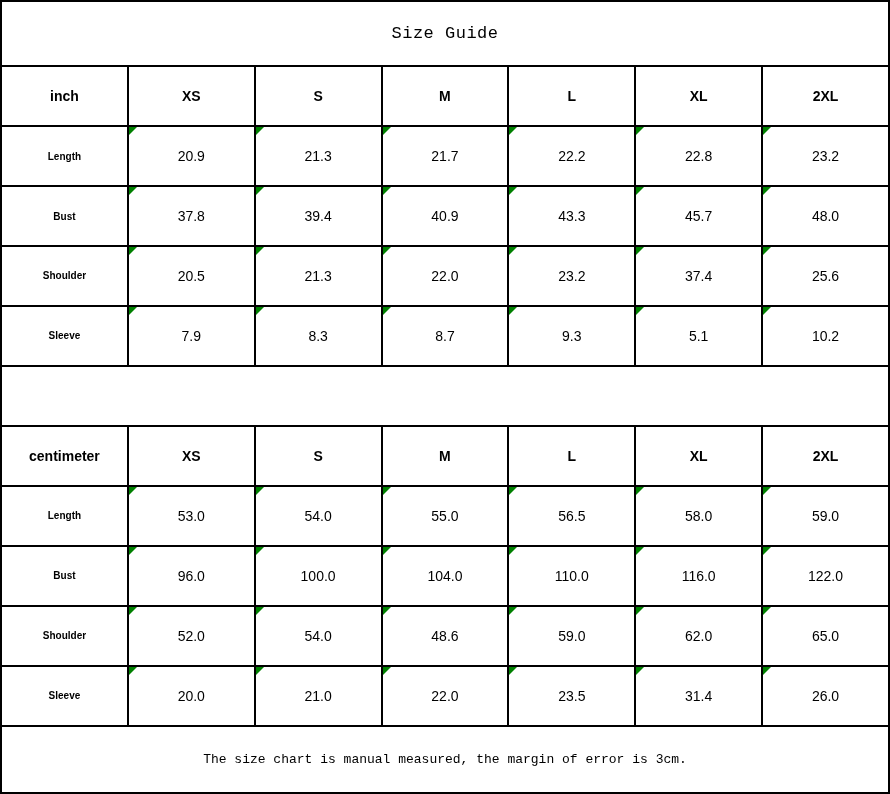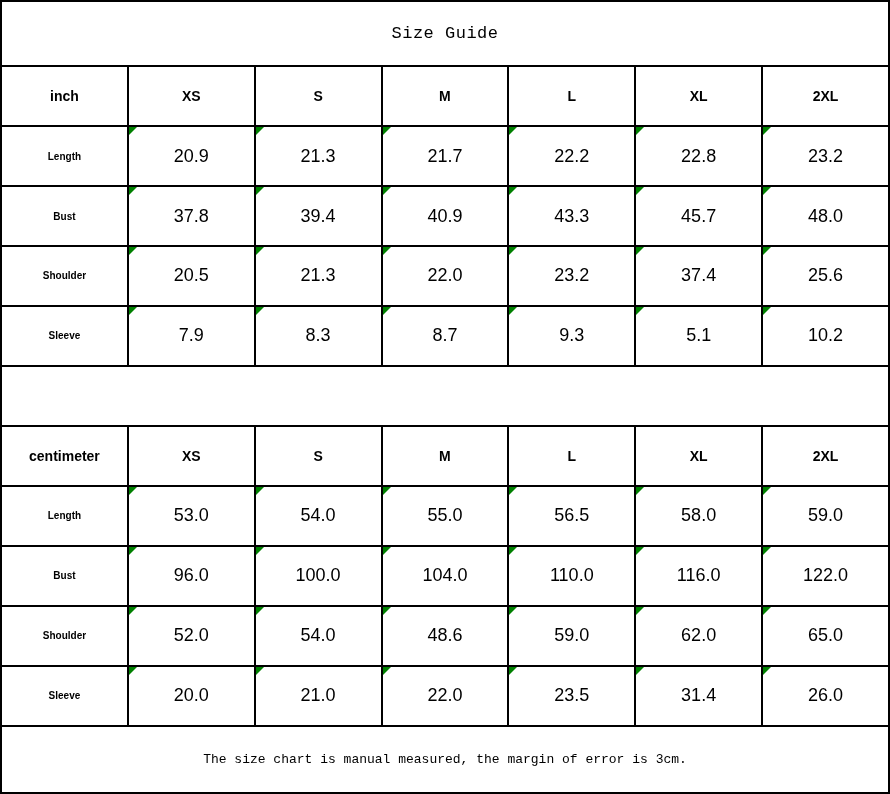--- a/index.html
+++ b/index.html
@@ -24,21 +24,21 @@
   tr.r-title { height: 62px; }
   tr.r { height: 57px; }
   tr.r-footer { height: 64px; }
   td.title-cell {
     font-family: "Liberation Mono", monospace;
     font-size: 17px;
     letter-spacing: 0.5px;
   }
   td.hd { font-weight: bold; font-size: 14px; }
   td.label { font-weight: bold; font-size: 10px; }
-  td.val { font-size: 18px; font-weight: normal; }
+  td.val { font-size: 14px; font-weight: normal; }
   tr.bold-vals td.val { font-weight: normal; }
   td.footer-cell {
     font-family: "Liberation Mono", monospace;
     font-size: 13px;
   }
   .tri {
     position: absolute;
     top: 0;
     left: 0;
     width: 0;

